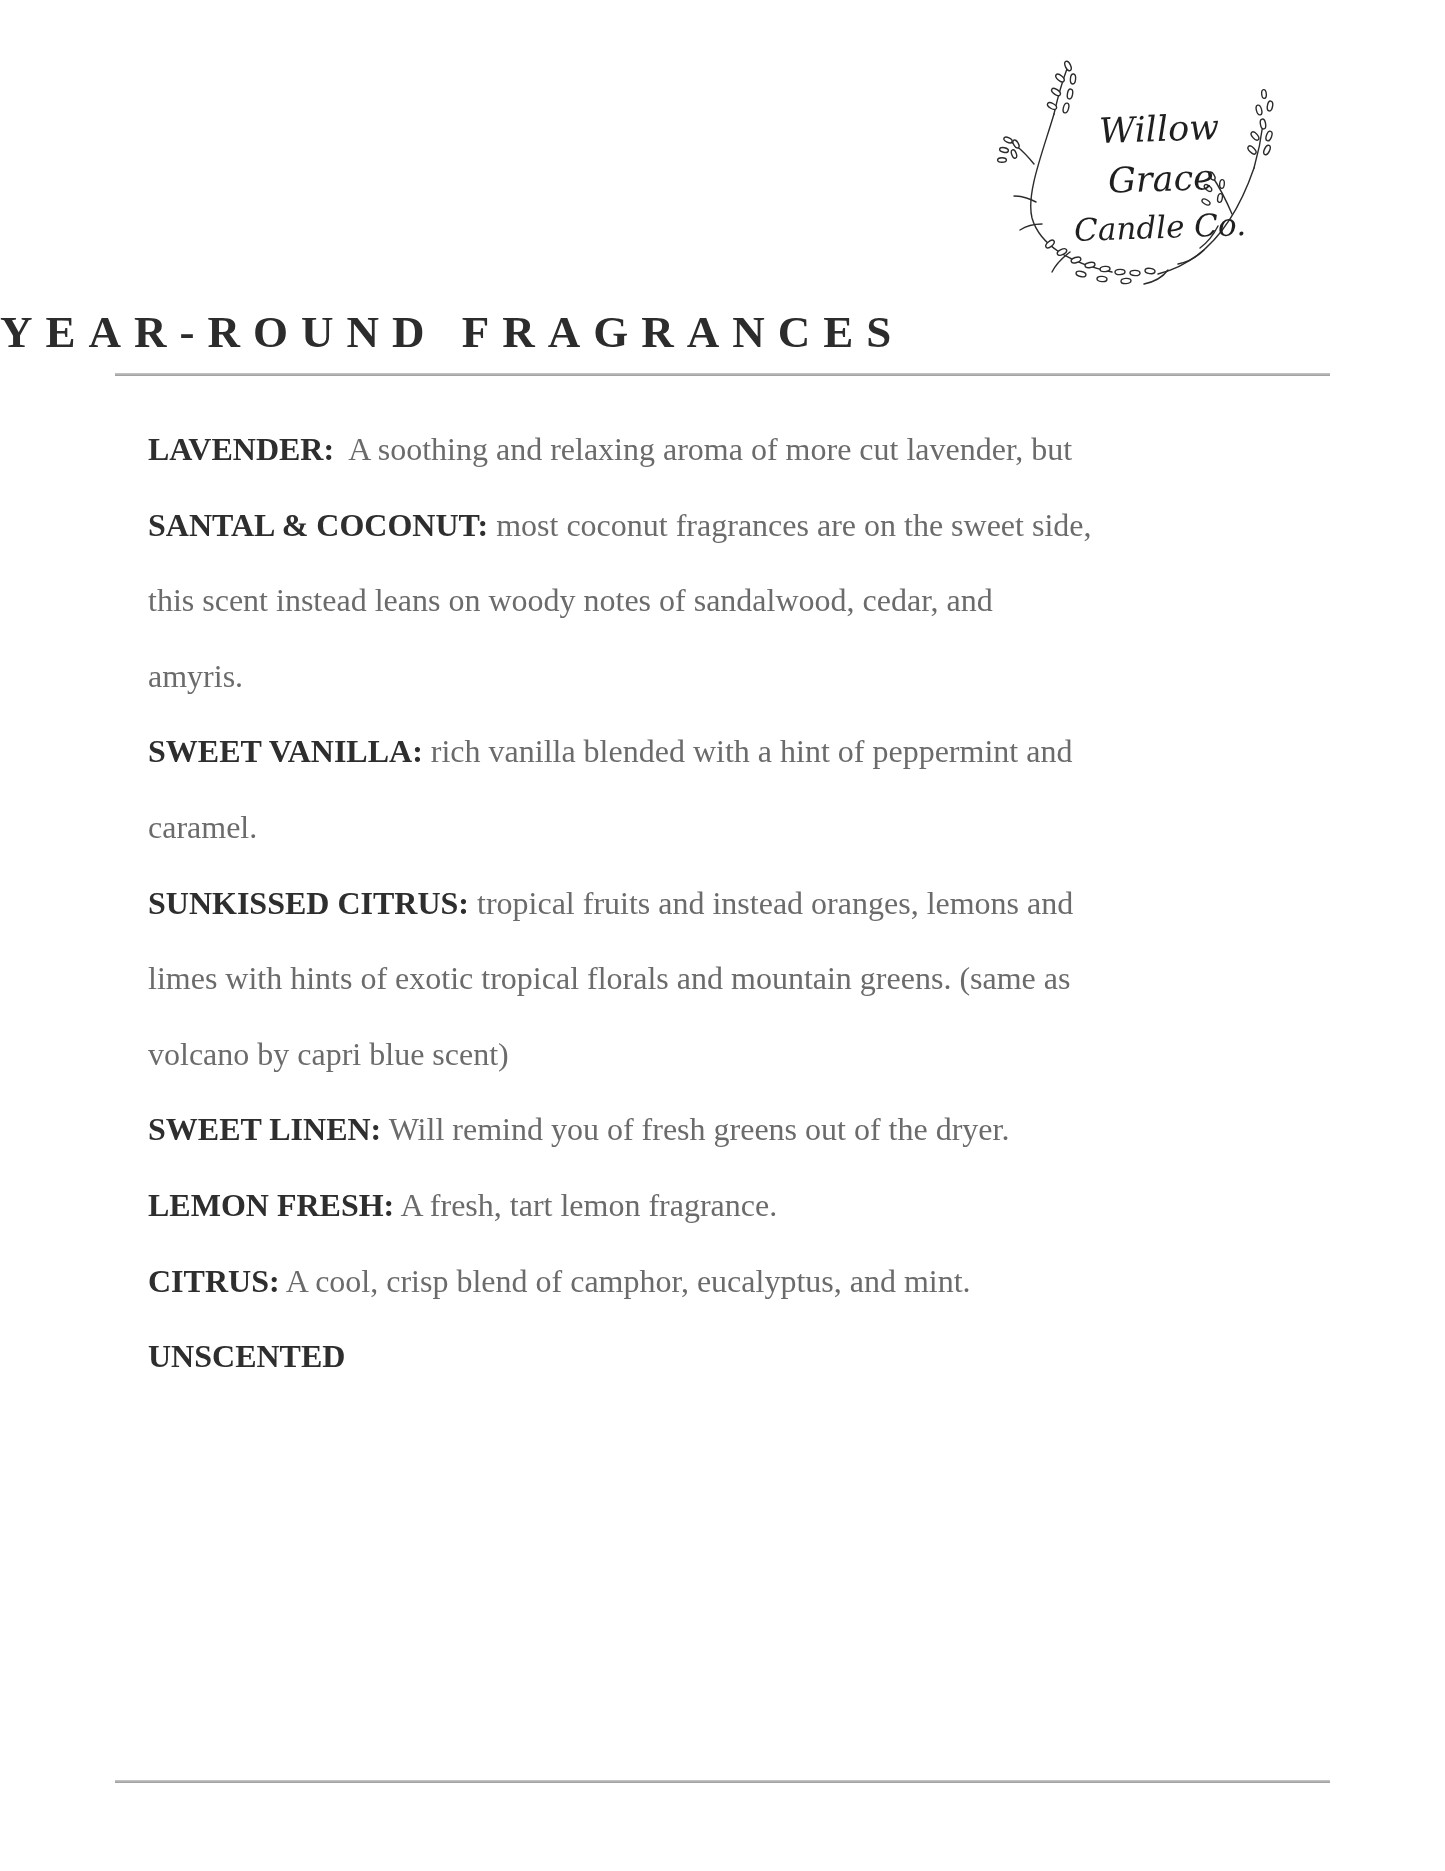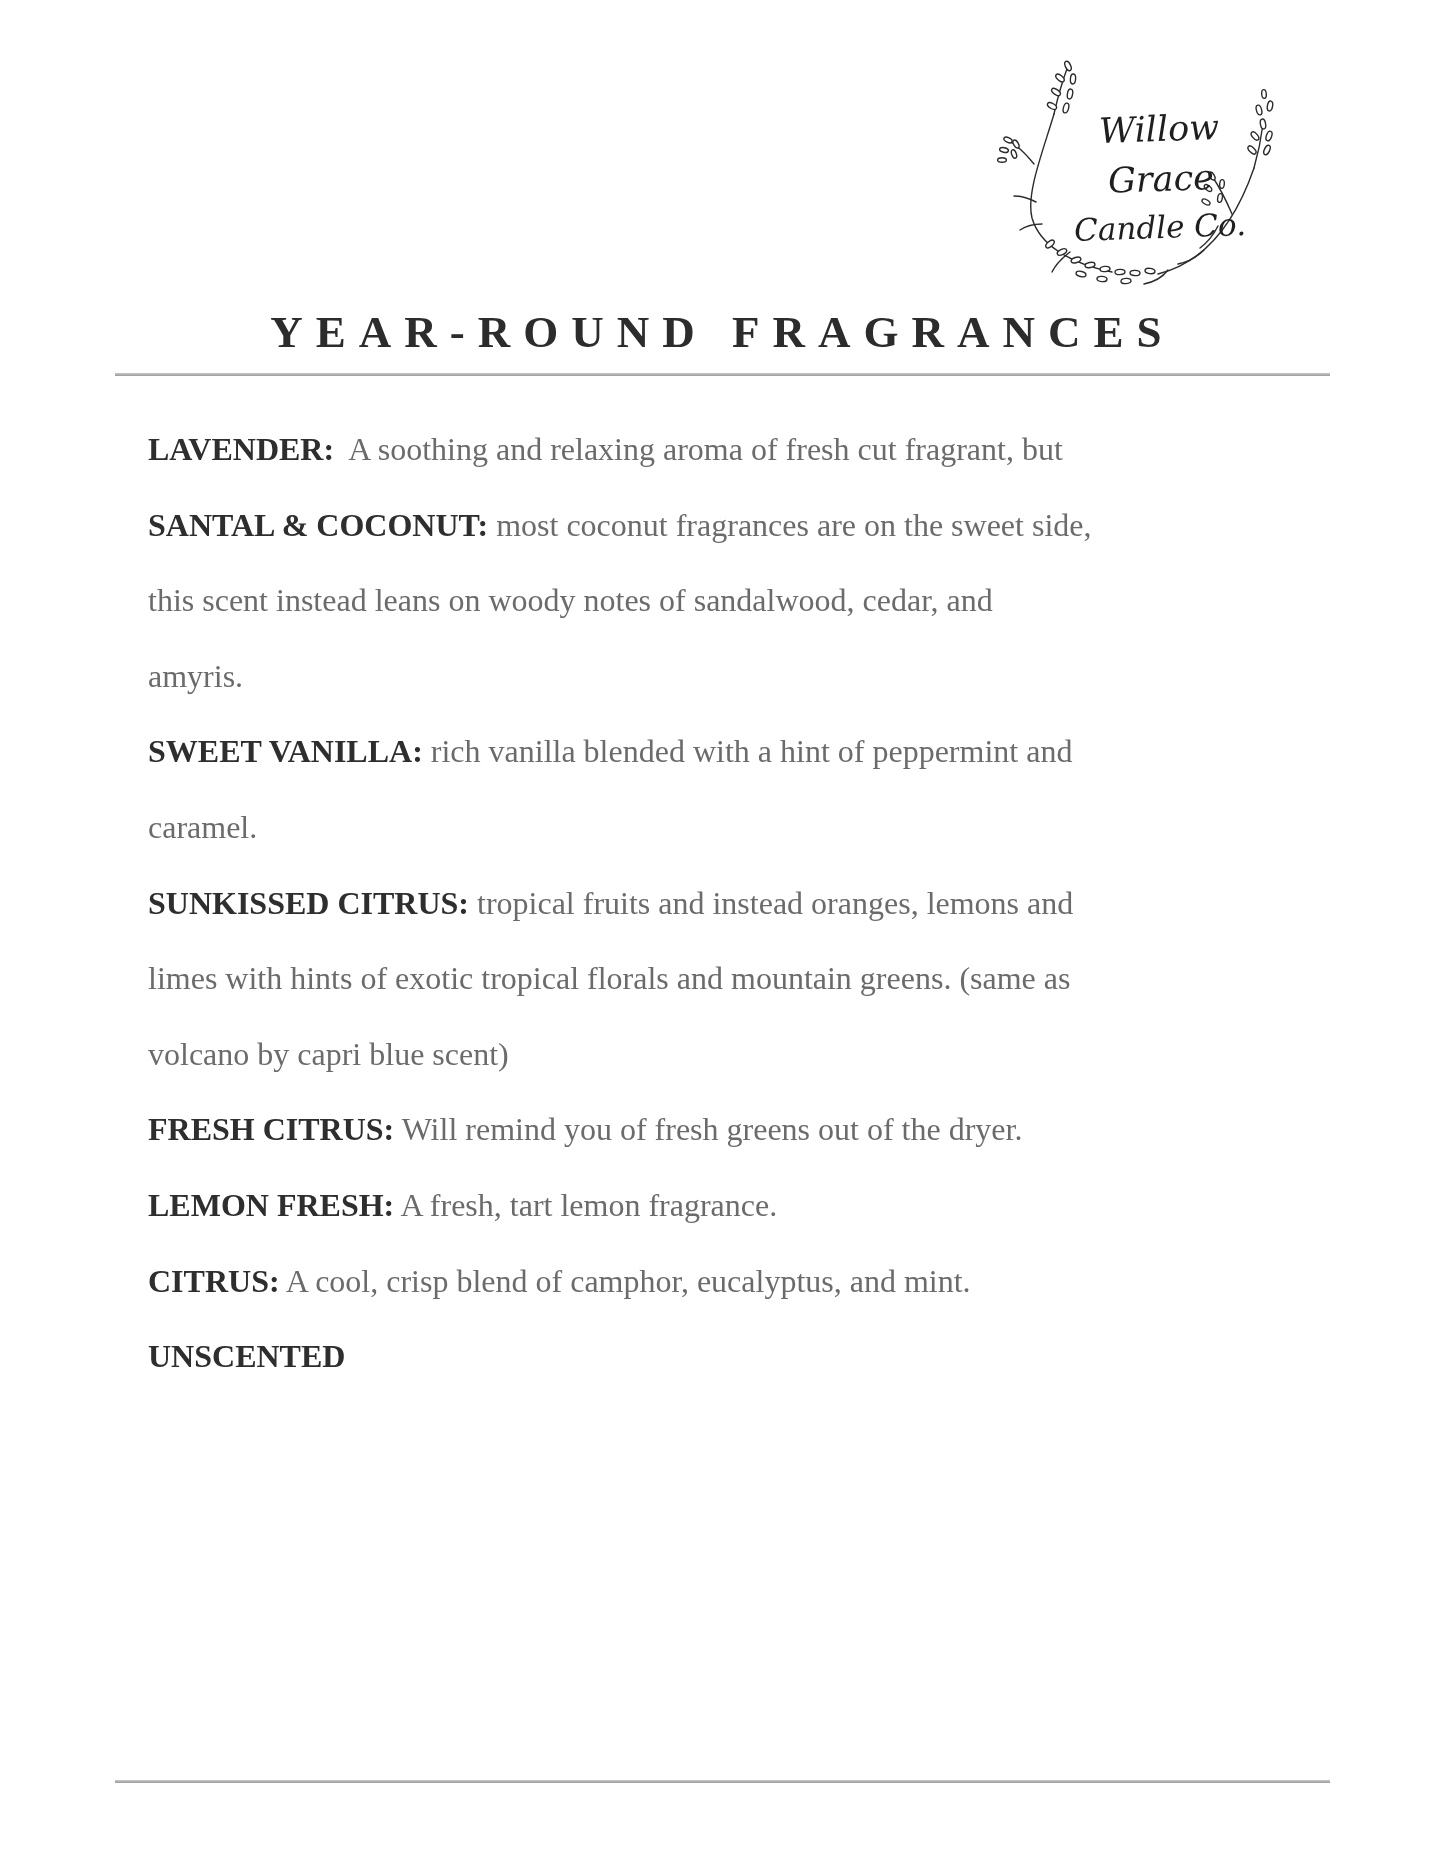--- a/index.html
+++ b/index.html
@@ -33,21 +33,20 @@
   }
   .brand-line1 { font-size: 35px; line-height: 50px; transform: rotate(-2deg); }
   .brand-line2 { font-size: 31px; line-height: 46px; transform: rotate(-2deg); }
 
   
   .doc-title {
     position: absolute;
     top: 306px;
     left: 0;
     width: 100%;
-    text-align: center;
     font-size: 45px;
     font-weight: 600;
     letter-spacing: 13px;
     color: #2c2c2c;
     white-space: nowrap;
   }
 
   
   .rule {
     position: absolute;
@@ -157,25 +156,25 @@
       <div class="brand-line1">Willow Grace</div>
       <div class="brand-line2">Candle Co.</div>
     </div>
   </div>
 
   <div class="doc-title">YEAR-ROUND FRAGRANCES</div>
 
   <div class="rule rule-top"></div>
 
   <div class="body-text">
-      <p class="fragrance"><span class="fragrance-name">LAVENDER:</span><span>  A soothing and relaxing aroma of fresh cut fragrant, but</span><br></p>
+      <p class="fragrance"><span class="fragrance-name">LAVENDER:</span><span>  A soothing and relaxing aroma of more cut lavender, but</span><br></p>
       <p class="fragrance"><span class="fragrance-name">SANTAL &amp; COCONUT:</span><span> most coconut fragrances are on the sweet side,</span><br><span>this scent instead leans on woody notes of sandalwood, cedar, and</span><br><span>amyris.</span></p>
       <p class="fragrance"><span class="fragrance-name">SWEET VANILLA:</span><span> rich vanilla blended with a hint of peppermint and</span><br><span>caramel.</span></p>
       <p class="fragrance"><span class="fragrance-name">SUNKISSED CITRUS:</span><span> tropical fruits and instead oranges, lemons and</span><br><span>limes with hints of exotic tropical florals and mountain greens. (same as</span><br><span>volcano by capri blue scent)</span></p>
-      <p class="fragrance"><span class="fragrance-name">FRESH CITRUS:</span><span> Will remind you of fresh greens out of the dryer.</span></p>
+      <p class="fragrance"><span class="fragrance-name">SWEET LINEN:</span><span> Will remind you of fresh greens out of the dryer.</span></p>
       <p class="fragrance"><span class="fragrance-name">LEMON FRESH:</span><span> A fresh, tart lemon fragrance.</span></p>
       <p class="fragrance"><span class="fragrance-name">CITRUS:</span><span> A cool, crisp blend of camphor, eucalyptus, and mint.</span></p>
       <p class="fragrance"><span class="fragrance-name">UNSCENTED</span></p>
     </div>
 
   <div class="rule rule-bottom"></div>
 
 </div>
 
 </body></html>

